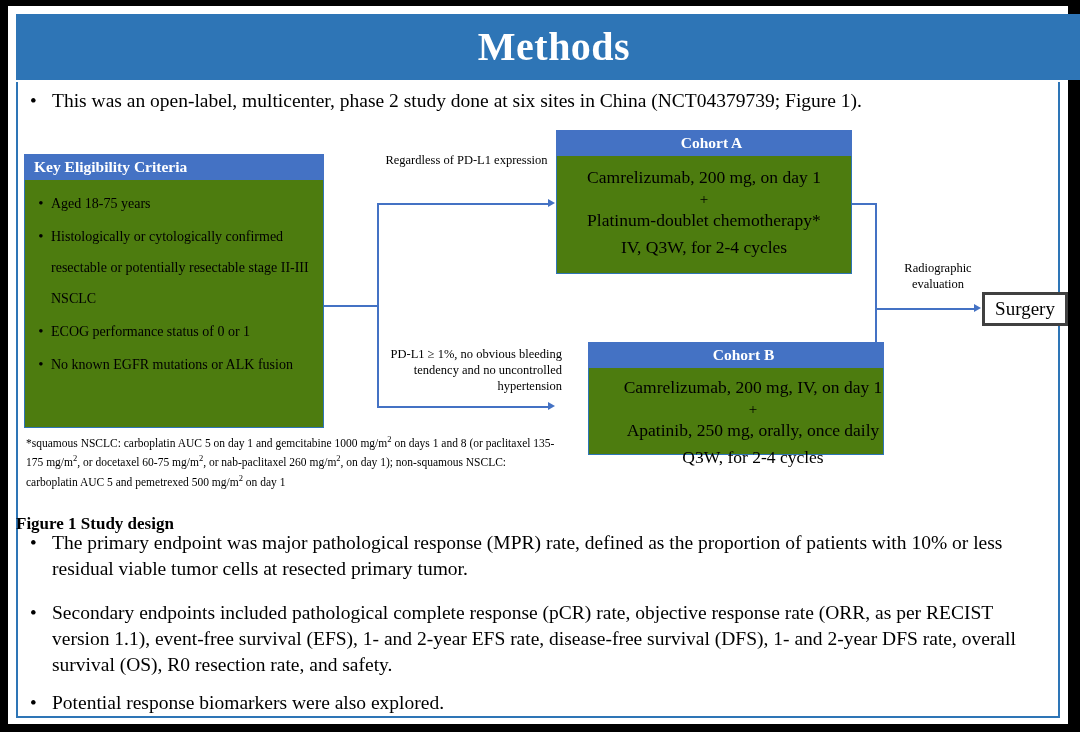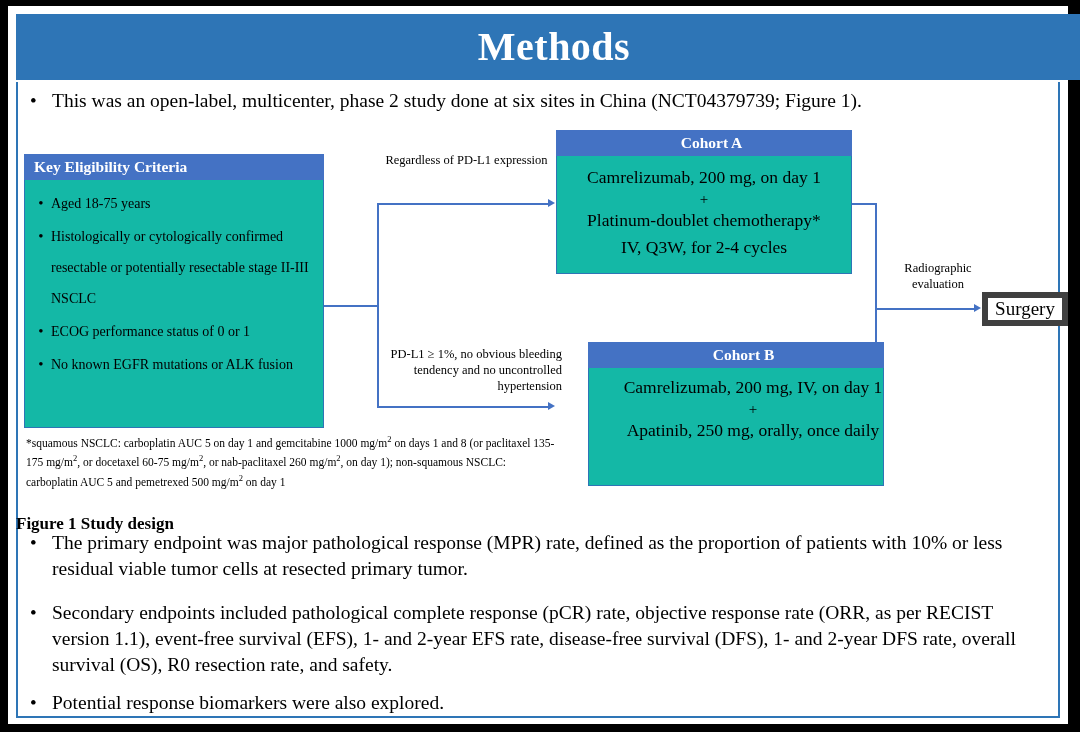--- a/index.html
+++ b/index.html
@@ -89,21 +89,21 @@
     font-weight:bold;
     text-align:center;
     line-height:26px;
     height:26px;
     padding-left:15px;
   }
   .box .bdy{
     border:1px solid #2E75B6;
     border-top:none;
     box-sizing:border-box;
-    background:#14b8a6;
+    background:#4d7c0f;
     font-family:Liberation Serif, serif;
   }
 
   
   #box-elig{ left:8px; top:30px; width:300px; height:274px; }
   #box-elig .hdr{ text-align:left; padding-left:10px; font-size:15.5px; }
   #box-elig .bdy{ height:248px; padding:8px 8px 0 6px; }
   .elig-item{ display:flex; align-items:flex-start; margin-bottom:2px; }
   .elig-item .dot{ flex:0 0 auto; width:20px; font-size:15px; line-height:31px; text-align:center; }
   .elig-item .txt{ flex:1 1 auto; font-size:14px; line-height:31px; }
@@ -117,28 +117,28 @@
     line-height:15.5px;
     color:#000;
     text-align:left;
   }
   .footnote sup{ font-size:8.5px; vertical-align:super; }
 
   
   #box-cohA{ left:540px; top:6px; width:296px; height:144px; }
   #box-cohA .bdy{ height:118px; padding-top:8px; }
   #box-cohB{ left:572px; top:218px; width:296px; height:144px; }
-  #box-cohB .bdy{ height:118px; padding-top:6px;padding-left:34px; }
+  #box-cohB .bdy{ height:87px; padding-top:6px;padding-left:34px; }
   .coh-line{ font-size:17.5px; line-height:27px; text-align:center; color:#000; }
   .coh-plus{ font-size:15px; line-height:16px; text-align:center; color:#000; }
 
   
   #box-surg{
     left:966px; top:168px; width:86px; height:34px;
-    border:6px solid #404040;
+    border:3px solid #404040;
     display:flex; align-items:center; justify-content:center;
   }
   #box-surg .lbl{ font-size:19px; line-height:20px; color:#000; }
 
   
   .ln{ position:absolute; background:#4472C4; }
   .ln.h{ height:1.6px; }
   .ln.v{ width:1.6px; }
 
   .arrowhead{
@@ -243,20 +243,21 @@
         <div class="coh-line">IV, Q3W, for 2-4 cycles</div>
       </div>
     </div>
 
     <div class="box" id="box-cohB">
       <div class="hdr">Cohort B</div>
       <div class="bdy">
         <div class="coh-line">Camrelizumab, 200 mg, IV, on day 1</div>
         <div class="coh-plus">+</div>
         <div class="coh-line">Apatinib, 250 mg, orally, once daily</div>
+        <div class="coh-line">Q3W, for 2-4 cycles</div>
       </div>
     </div>
 
     <div class="box" id="box-surg">
       <div class="lbl">Surgery</div>
     </div>
 
   </div>
 
   <div class="fig-caption">Figure 1 Study design</div>

